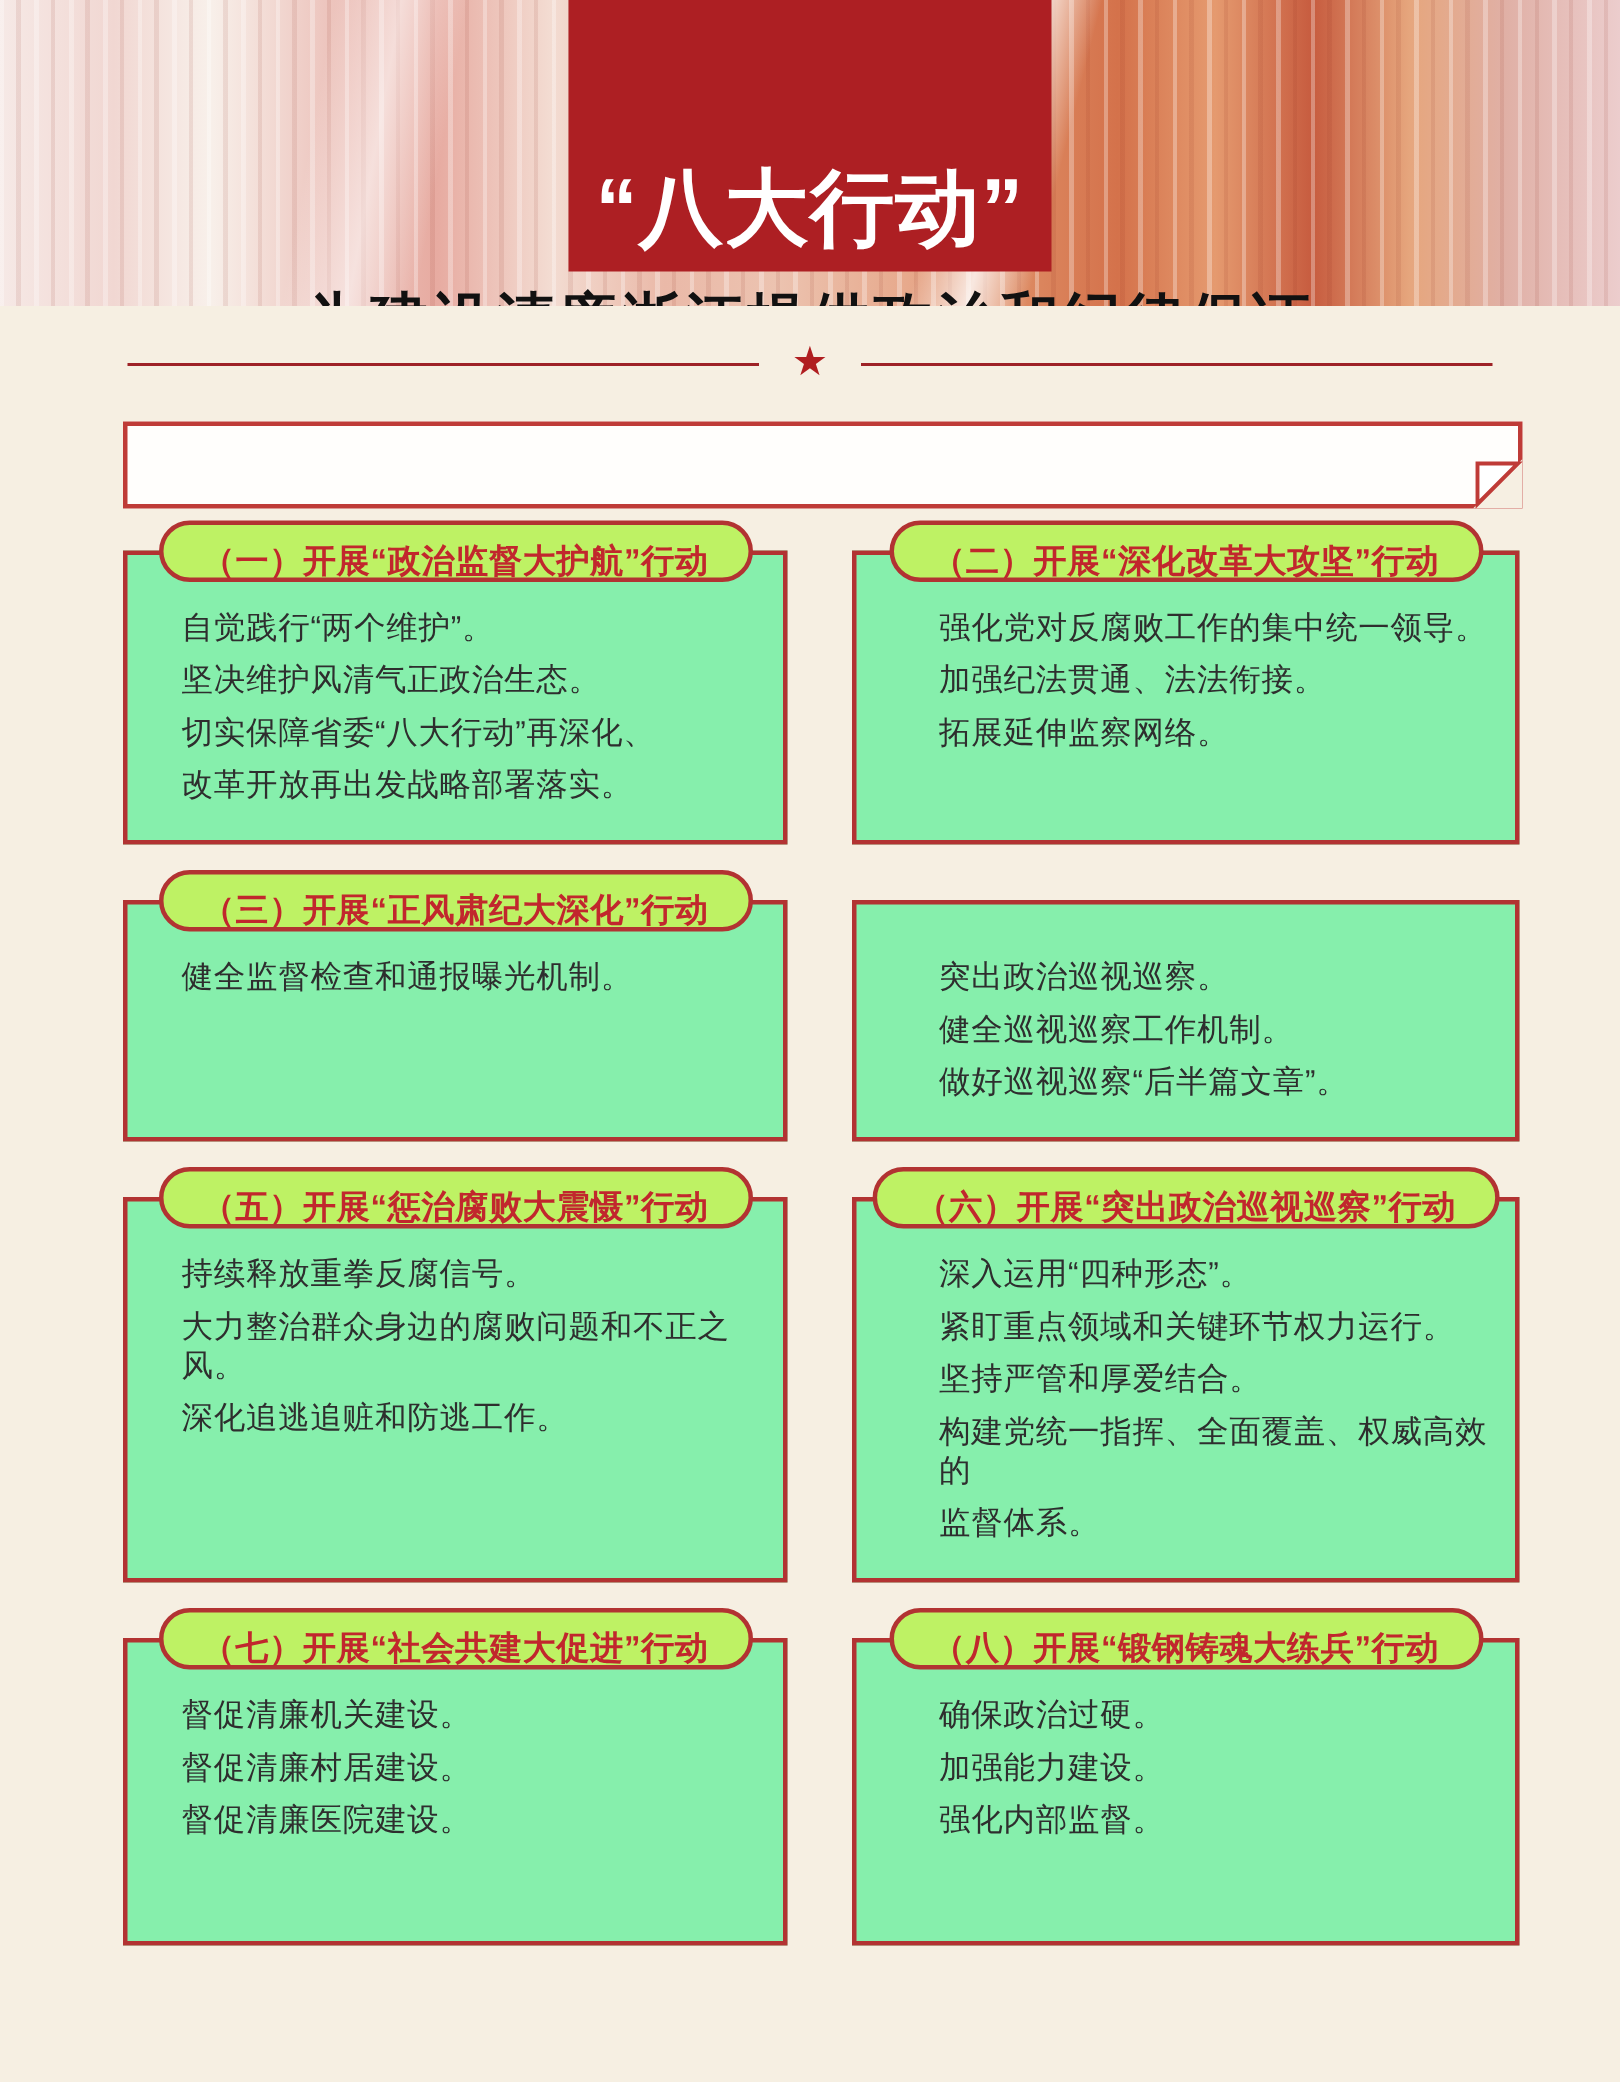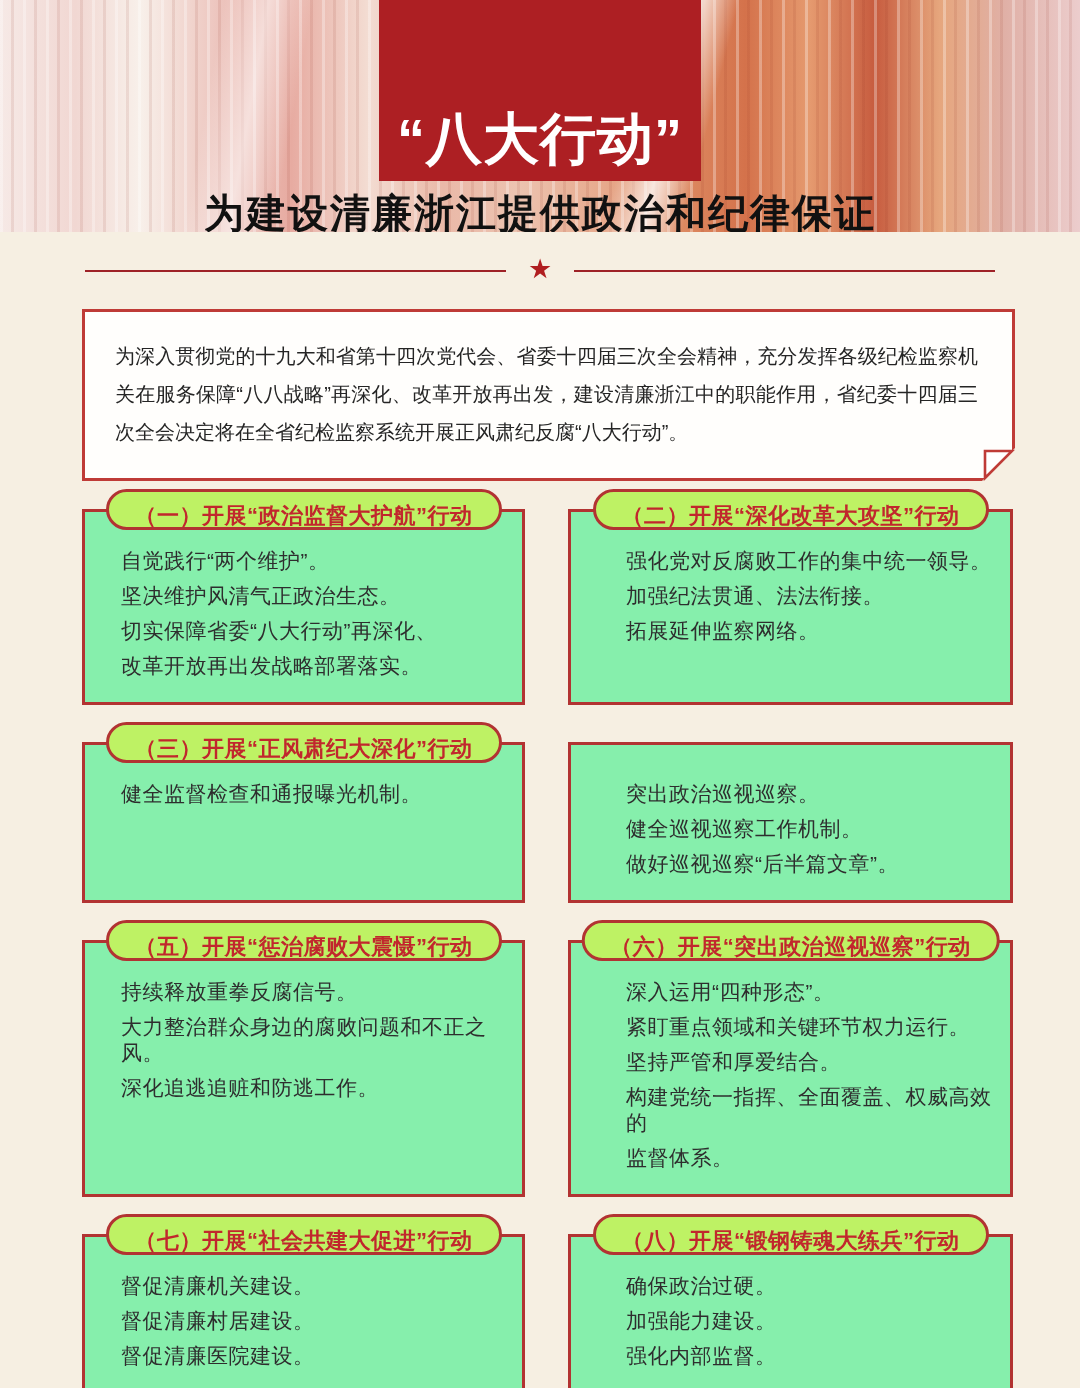--- a/index.html
+++ b/index.html
@@ -17,21 +17,21 @@
     background:var(--cream);
   }
   .page{
     width:1080px;height:1388px;
     background:var(--cream);
     overflow:hidden;position:relative;
   }
 
   
   .hero{
-    position:relative;height:232px;overflow:hidden;
+    position:relative;height:204px;overflow:hidden;
     background-image:
       linear-gradient(104deg, rgba(255,255,255,0) 58%, rgba(255,255,255,0.78) 61.5%, rgba(255,255,255,0) 65%),
       linear-gradient(100deg, rgba(255,255,255,0) 20%, rgba(255,255,255,0.55) 24%, rgba(255,255,255,0) 28%),
       repeating-linear-gradient(90deg,
         rgba(255,255,255,0.30) 0px, rgba(255,255,255,0.30) 3px,
         rgba(255,255,255,0) 3px, rgba(255,255,255,0) 11px,
         rgba(140,40,25,0.10) 11px, rgba(140,40,25,0.10) 14px,
         rgba(255,255,255,0) 14px, rgba(255,255,255,0) 23px),
       linear-gradient(90deg,
         #f6e9e6 0%, #f1d7d2 7%, #f8f0ea 13%, #edc6bf 20%, #e7aba1 27%,
@@ -125,21 +125,20 @@
     <div class="hero-subtitle">为建设清廉浙江提供政治和纪律保证</div>
   </div>
 
   <div class="divider">
     <div class="divider-line"></div>
     <div class="divider-star">★</div>
     <div class="divider-line"></div>
   </div>
 
   <div class="intro-box">
-    <div class="intro-text">为深入贯彻党的十九大和省第十四次党代会、省委十四届三次全会精神，充分发挥各级纪检监察机关在服务保障“八八战略”再深化、改革开放再出发，建设清廉浙江中的职能作用，省纪委十四届三次全会决定将在全省纪检监察系统开展正风肃纪反腐“八大行动”。</div>
     <svg class="fold" viewBox="0 0 46 46">
       <polygon points="13,46 46,13 46,46" fill="#f6efe2"></polygon>
       <polygon points="16,43 43,16 16,16" fill="#ffffff" stroke="#bf3b37" stroke-width="2.6"></polygon>
     </svg>
   </div>
 
   <div class="grid">
 
     <section class="card r1">
       <div class="pill">

